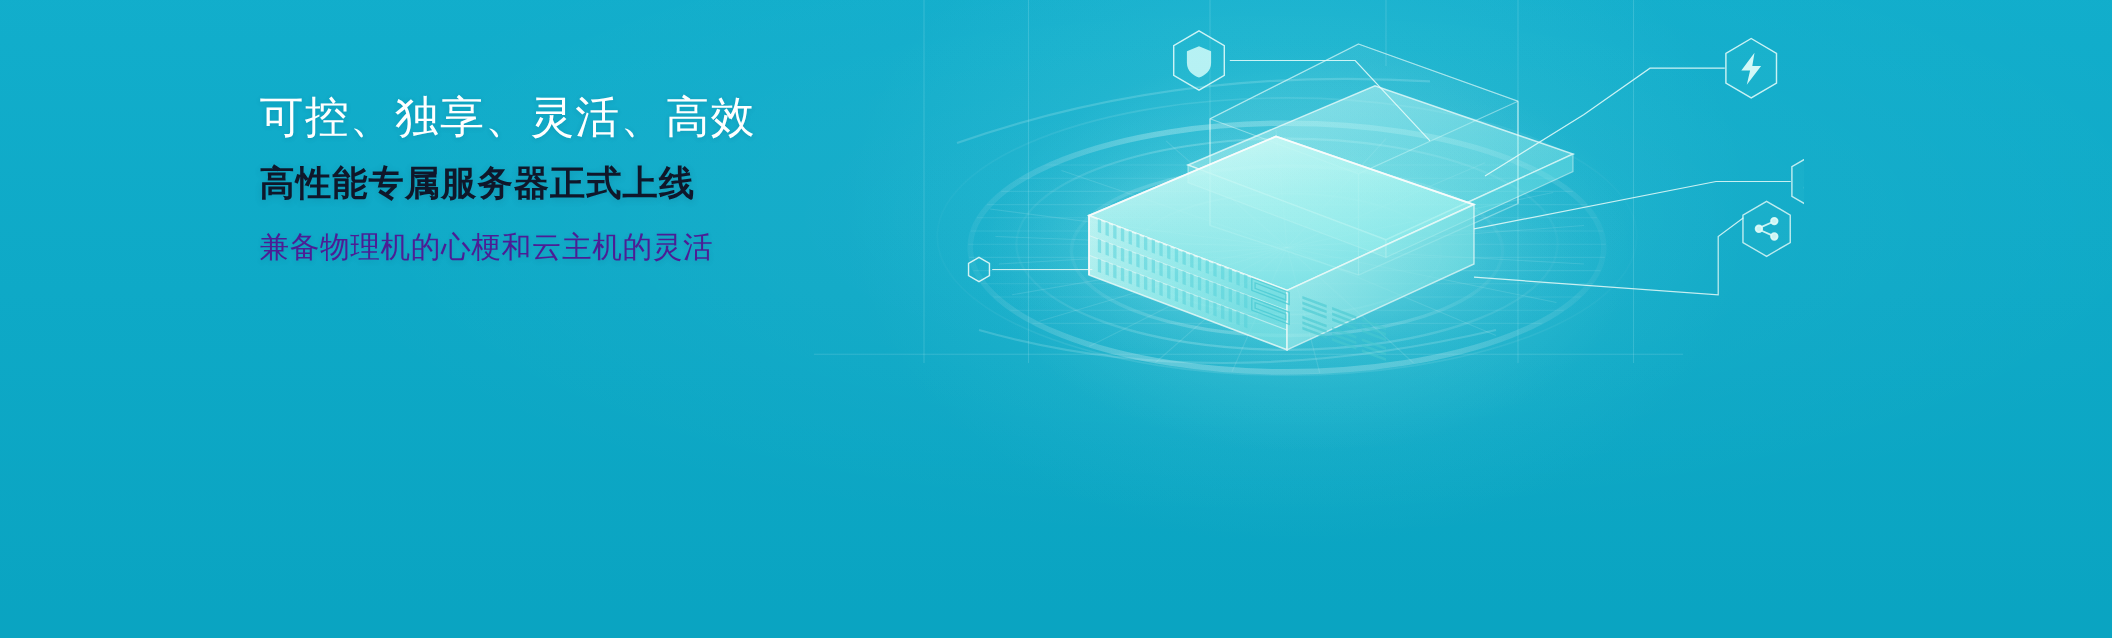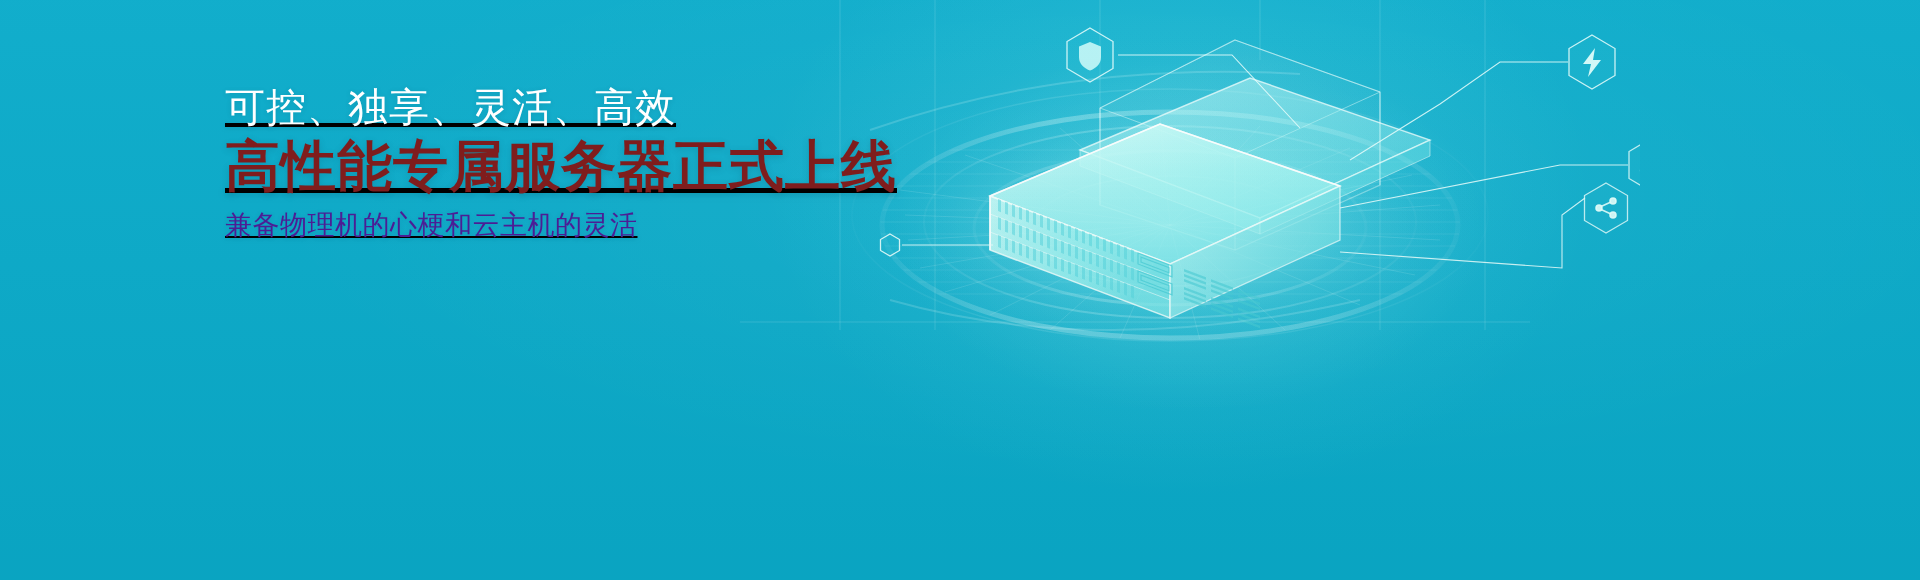--- a/index.html
+++ b/index.html
@@ -16,28 +16,28 @@
     pointer-events:none;}
   .glow-b{position:absolute;left:880px;top:40px;width:620px;height:380px;
     background:radial-gradient(ellipse at 50% 50%, rgba(180,255,252,0.22) 0%, rgba(10,171,202,0) 68%);
     pointer-events:none;}
   .vignette{position:absolute;left:0;top:0;width:1920px;height:580px;
     background:radial-gradient(ellipse at 60% 34%, rgba(255,255,255,0.05) 0%, rgba(0,0,0,0) 55%),
                linear-gradient(180deg, rgba(255,255,255,0.03) 0%, rgba(0,0,0,0.045) 100%);
     pointer-events:none;}
 
   
-  .text-block{position:absolute;left:225px;top:82px;width:640px;text-decoration:underline;}
+  .text-block{position:absolute;left:236px;top:82px;width:640px;}
   .headline-1{
     color:#ffffff;font-size:40px;line-height:50px;font-weight:400;
     letter-spacing:1px;white-space:nowrap;
     text-shadow:0 1px 5px rgba(0,70,90,0.17);
   }
   .headline-2{
-    color:#7f1d1d;font-size:55px;line-height:60px;font-weight:700;
+    color:#0f172a;font-size:32px;line-height:60px;font-weight:700;
     letter-spacing:1px;white-space:nowrap;margin-top:4px;
     text-shadow:0 2px 7px rgba(0,70,90,0.20);
   }
   .subhead{
     color:#4c1d95;font-size:27px;line-height:40px;font-weight:400;
     letter-spacing:0.5px;white-space:nowrap;margin-top:9px;
     text-shadow:0 1px 5px rgba(0,70,90,0.15);
   }
 
   

